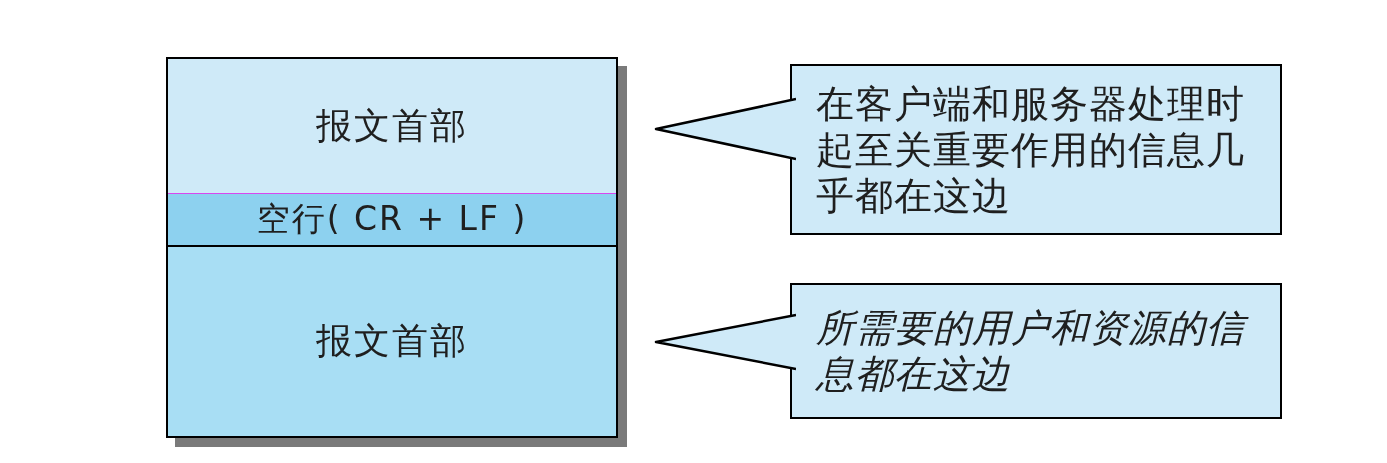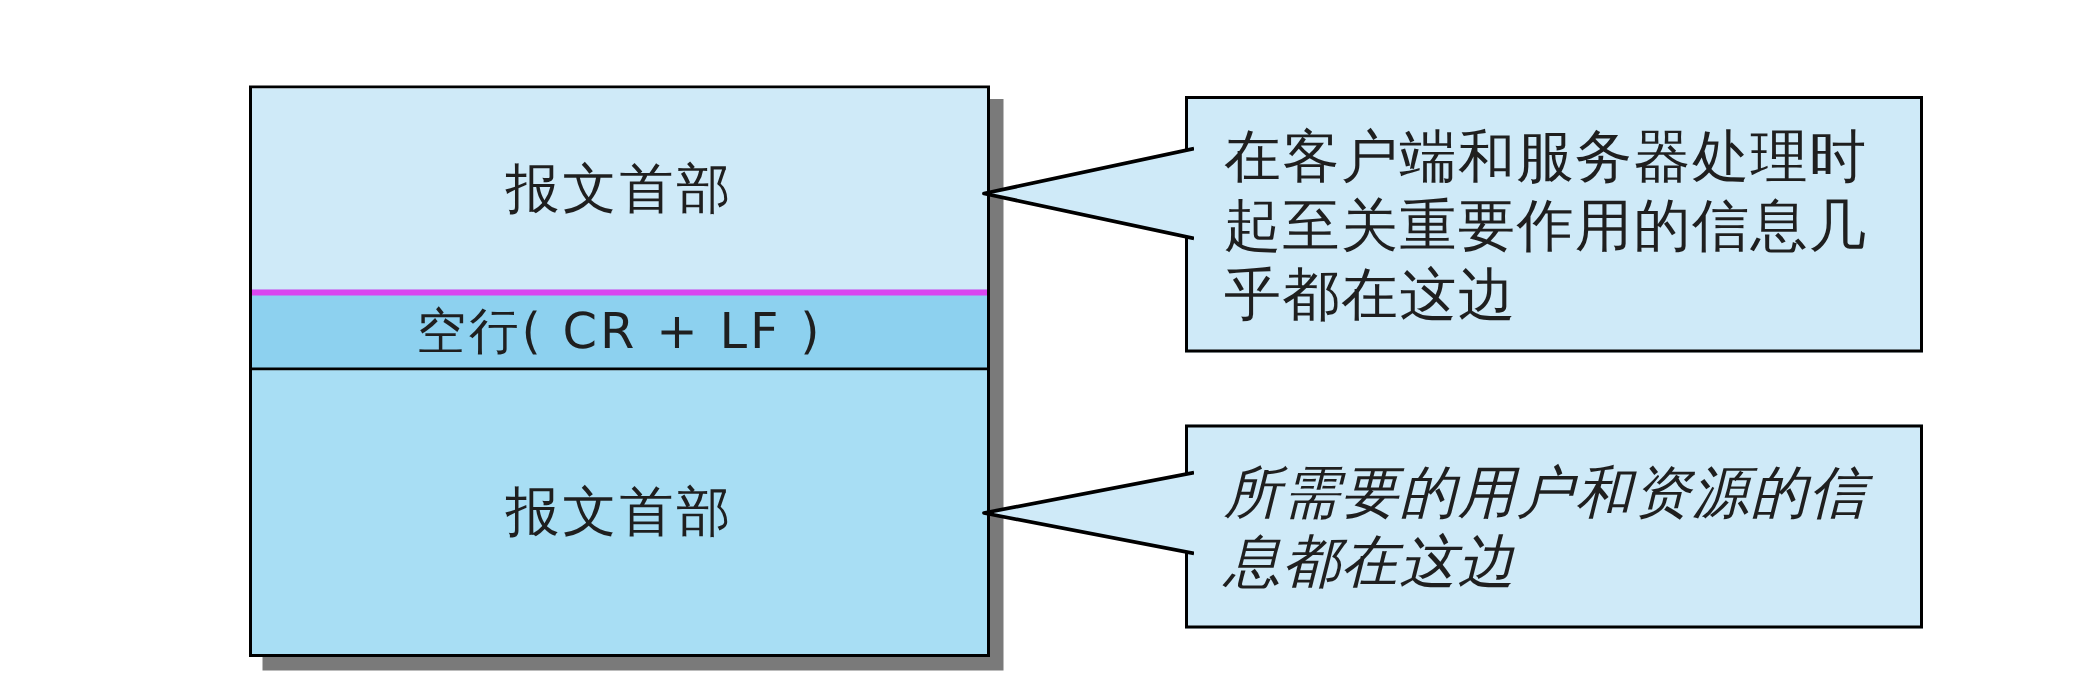--- a/index.html
+++ b/index.html
@@ -14,21 +14,21 @@
     height: 463px;
     background: #ffffff;
     overflow: hidden;
   }
 
   
   .message-box {
     position: absolute;
     left: 166px;
     top: 57px;
-    width: 494px;
+    width: 452px;
     height: 381px;
     border: 2px solid #000;
     box-shadow: 9px 9px 0 #7a7a7a;
     display: flex;
     flex-direction: column;
     box-sizing: border-box;
   }
   .section {
     display: flex;
     align-items: center;
@@ -38,21 +38,21 @@
     color: #1f1f1f;
     box-sizing: border-box;
   }
   .section-header {
     height: 134px;
     background: #cfeaf8;
   }
   .section-blank {
     height: 54px;
     background: #8dd1ef;
-    border-top: 4px solid #d946ef;
+    border-top: 1px solid #d946ef;
     border-bottom: 2px solid #000;
     font-size: 33px;
   }
   .section-body {
     flex: 1;
     background: #a8def4;
   }
 
   
   .callout {

